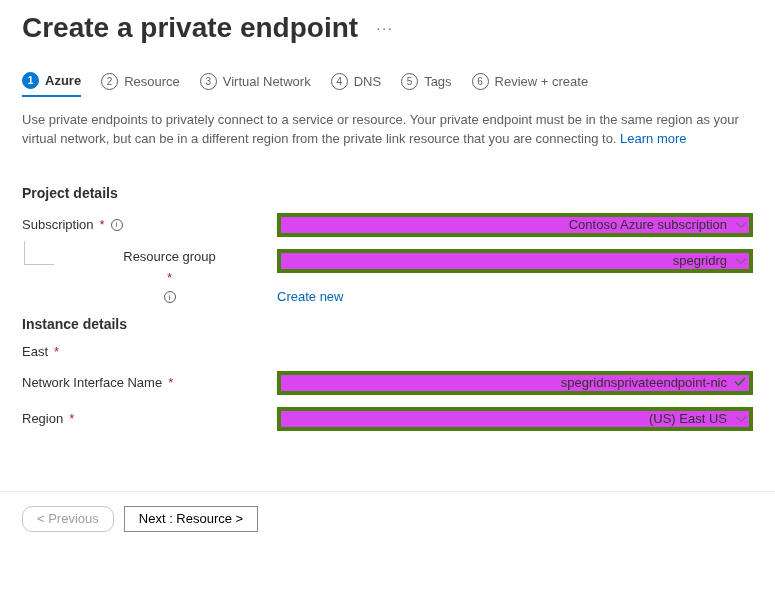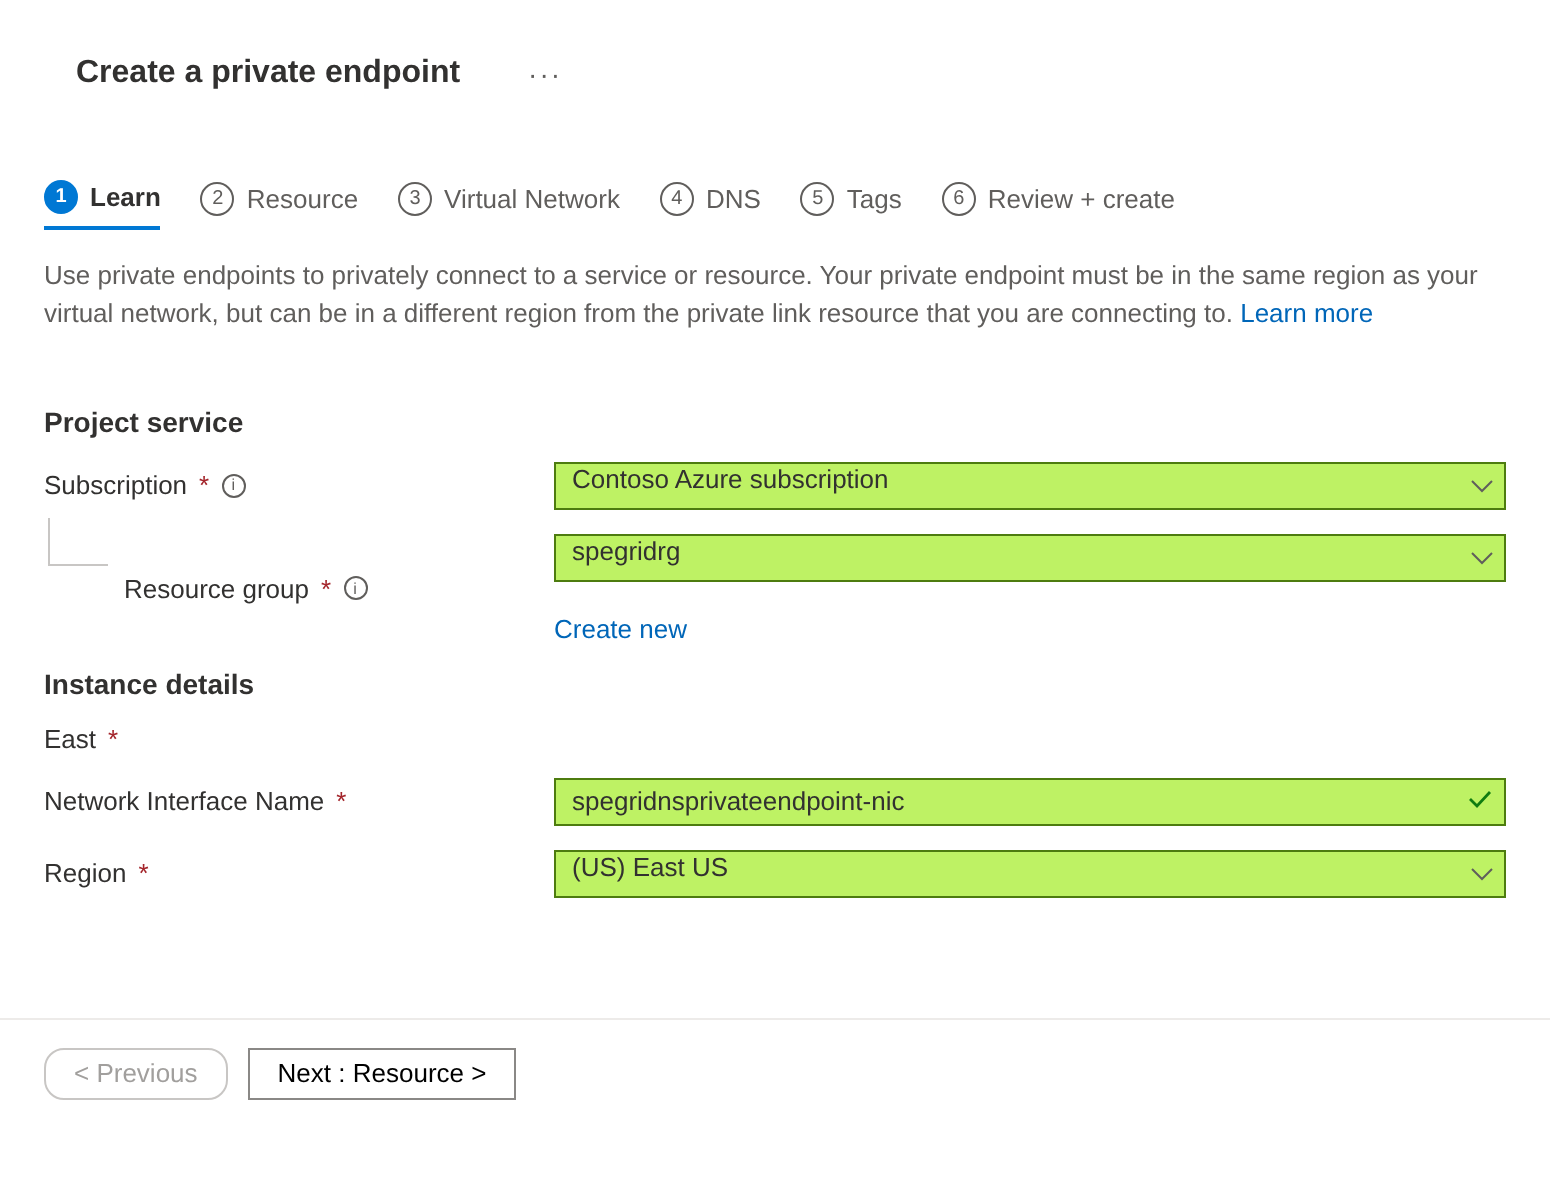--- a/index.html
+++ b/index.html
@@ -6,21 +6,21 @@
   html, body {
     margin: 0; padding: 0;
     font-family: "Segoe UI", -apple-system, Helvetica, Arial, sans-serif;
     font-size: 13px;
     color: #323130;
     background: #ffffff;
     width: 775px;
   }
   .page { padding: 12px 22px 0 22px; }
   .title-row { display: flex; align-items: center; gap: 18px; margin-bottom: 28px; }
-  .page-title { font-size: 16px; font-weight: 600; margin: 16px; }
+  .page-title { font-size: 28px; font-weight: 600; margin: 0; }
   .ellipsis { color: #605e5c; font-size: 14px; cursor: pointer; letter-spacing: 1px; }
 
   .tabs { display: flex; gap: 20px; border-bottom: none; margin-bottom: 14px; flex-wrap: wrap; }
   .tab { display: inline-flex; align-items: center; gap: 6px; color: #605e5c; cursor: pointer; padding-bottom: 6px; }
   .tab.active { color: #323130; font-weight: 600; border-bottom: 2px solid #0078d4; }
   .step-circle {
     width: 17px; height: 17px; border-radius: 50%;
     border: 1px solid #605e5c;
     display: inline-flex; align-items: center; justify-content: center;
     font-size: 10px; color: #605e5c; line-height: 1;
@@ -38,30 +38,31 @@
   .info-icon {
     width: 12px; height: 12px; border: 1px solid #605e5c; border-radius: 50%;
     display: inline-flex; align-items: center; justify-content: center;
     font-size: 8px; color: #605e5c;
   }
   .indent-parent { position: relative; }
   .indent-line {
     position: absolute; left: 2px; top: -8px; width: 30px; height: 24px;
     border-left: 1px solid #c8c6c4; border-bottom: 1px solid #c8c6c4;
   }
-  .indent-label { padding-left: 40px; }
+  .indent-label { padding-left: 40px; flex-direction: column; }
 
   .control-cell { flex: 1; }
   .select, .input {
     width: 100%; height: 24px;
-    border: 1px solid #4d7c0f;
-    background: #bef264;
+    border: 4px solid #4d7c0f;
+    background: #d946ef;
     padding: 0 22px 0 8px;
     font-size: 13px; font-family: inherit; color: #323130;
     position: relative;
+    text-align: right;
   }
   .select-wrap, .input-wrap { position: relative; width: 100%; }
   .chev {
     position: absolute; right: 6px; top: 50%; transform: translateY(-50%);
     pointer-events: none;
   }
   .chev svg { display: block; }
   .check-icon {
     position: absolute; right: 6px; top: 50%; transform: translateY(-50%);
     color: #107c10; pointer-events: none;
@@ -89,21 +90,21 @@
 <div class="page">
 
   <div class="title-row">
     <h1 class="page-title">Create a private endpoint</h1>
     <span class="ellipsis">···</span>
   </div>
 
   <div class="tabs">
     <div class="tab active">
       <span class="step-circle">1</span>
-      <span>Learn</span>
+      <span>Azure</span>
     </div>
     <div class="tab">
       <span class="step-circle">2</span>
       <span>Resource</span>
     </div>
     <div class="tab">
       <span class="step-circle">3</span>
       <span>Virtual Network</span>
     </div>
     <div class="tab">
@@ -117,21 +118,21 @@
     <div class="tab">
       <span class="step-circle">6</span>
       <span>Review + create</span>
     </div>
   </div>
 
   <div class="intro">
     <span>Use private endpoints to privately connect to a service or resource. Your private endpoint must be in the same region as your virtual network, but can be in a different region from the private link resource that you are connecting to.  </span><span class="link">Learn more</span>
   </div>
 
-  <h3 class="section">Project service</h3>
+  <h3 class="section">Project details</h3>
 
   <div class="field-row">
     <div class="field-label">
       <span>Subscription</span>
       <span class="req">*</span>
       <span class="info-icon">i</span>
     </div>
     <div class="control-cell">
       <div class="select-wrap">
         <div class="select">Contoso Azure subscription</div>

